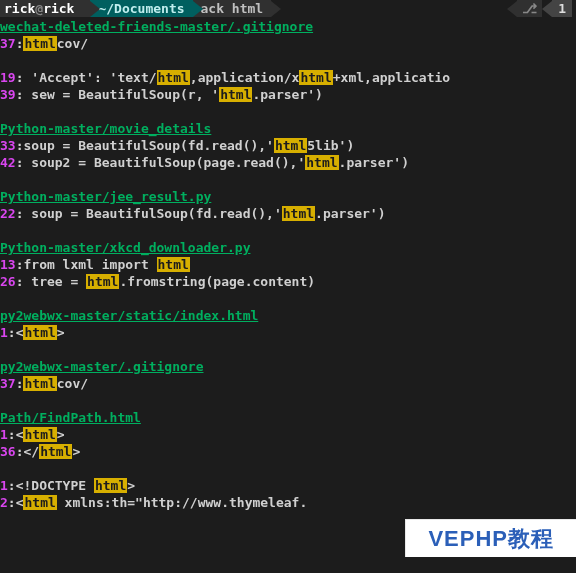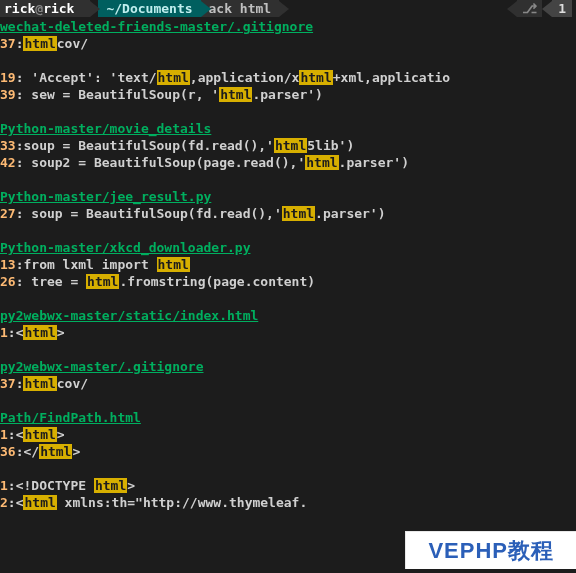--- a/index.html
+++ b/index.html
@@ -26,21 +26,20 @@
     color: #ffffff;
     padding: 0 6px 0 4px;
     border-right: 10px solid transparent;
     position: relative;
   }
   .prompt .user .at { color: #888; }
   .prompt .path {
     background: #005f5f;
     color: #bfeeee;
     padding: 0 8px;
-    margin-left: 8px;
   }
   .prompt .cmd {
     background: #303030;
     color: #c0c0c0;
     padding: 0 8px;
   }
   .prompt .spacer { flex: 1; background: transparent; }
   .prompt .right {
     display: flex;
     align-items: center;
@@ -64,29 +63,29 @@
 
   .tri-r { display:inline-block; width:0;height:0;
     border-top:8.5px solid transparent;
     border-bottom:8.5px solid transparent;
     border-left:10px solid #303030; vertical-align: top;}
   .tri-r.teal { border-left-color:#005f5f; }
   .tri-r.on-teal { position:relative; margin-right:-10px; z-index:1;}
   
   .line { height: 17px; }
   .file { color: #00af5f; text-decoration: underline; }
-  .ln { color: #fdba74; }
+  .ln { color: #d946ef; }
   .txt { color: #d0d0d0; }
   .hl { background: #d7af00; color: #1c1c1c; padding: 0 1px; }
   .blank { height: 17px; }
 
   .watermark {
     position: absolute;
     right: 0;
-    bottom: 4px;
+    bottom: 16px;
     background: #ffffff;
     color: #2b5fb8;
     font-family: "Arial", sans-serif;
     font-weight: bold;
     font-size: 22px;
     padding: 10px 22px;
     letter-spacing: 1px;
     border-top: 1px solid #e8e8e8;
     border-left: 1px solid #e8e8e8;
   }
@@ -117,21 +116,21 @@
       <div class="line"><span class="ln">37</span><span class="txt">:</span><span class="txt"></span><span class="hl">html</span><span class="txt">cov/</span></div>
       <div class="blank"></div>
       <div class="line"><span class="ln">19</span><span class="txt">:</span><span class="txt">        'Accept': 'text/</span><span class="hl">html</span><span class="txt">,application/x</span><span class="hl">html</span><span class="txt">+xml,applicatio</span></div>
       <div class="line"><span class="ln">39</span><span class="txt">:</span><span class="txt">        sew = BeautifulSoup(r, '</span><span class="hl">html</span><span class="txt">.parser')</span></div>
       <div class="blank"></div>
       <div class="line"><span class="file">Python-master/movie_details</span></div>
       <div class="line"><span class="ln">33</span><span class="txt">:</span><span class="txt">soup = BeautifulSoup(fd.read(),'</span><span class="hl">html</span><span class="txt">5lib')</span></div>
       <div class="line"><span class="ln">42</span><span class="txt">:</span><span class="txt">    soup2 = BeautifulSoup(page.read(),'</span><span class="hl">html</span><span class="txt">.parser')</span></div>
       <div class="blank"></div>
       <div class="line"><span class="file">Python-master/jee_result.py</span></div>
-      <div class="line"><span class="ln">27</span><span class="txt">:</span><span class="txt">    soup = BeautifulSoup(fd.read(),'</span><span class="hl">html</span><span class="txt">.parser')</span></div>
+      <div class="line"><span class="ln">22</span><span class="txt">:</span><span class="txt">    soup = BeautifulSoup(fd.read(),'</span><span class="hl">html</span><span class="txt">.parser')</span></div>
       <div class="blank"></div>
       <div class="line"><span class="file">Python-master/xkcd_downloader.py</span></div>
       <div class="line"><span class="ln">13</span><span class="txt">:</span><span class="txt">from lxml import </span><span class="hl">html</span></div>
       <div class="line"><span class="ln">26</span><span class="txt">:</span><span class="txt">    tree = </span><span class="hl">html</span><span class="txt">.fromstring(page.content)</span></div>
       <div class="blank"></div>
       <div class="line"><span class="file">py2webwx-master/static/index.html</span></div>
       <div class="line"><span class="ln">1</span><span class="txt">:</span><span class="txt">&lt;</span><span class="hl">html</span><span class="txt">&gt;</span></div>
       <div class="blank"></div>
       <div class="line"><span class="file">py2webwx-master/.gitignore</span></div>
       <div class="line"><span class="ln">37</span><span class="txt">:</span><span class="hl">html</span><span class="txt">cov/</span></div>

